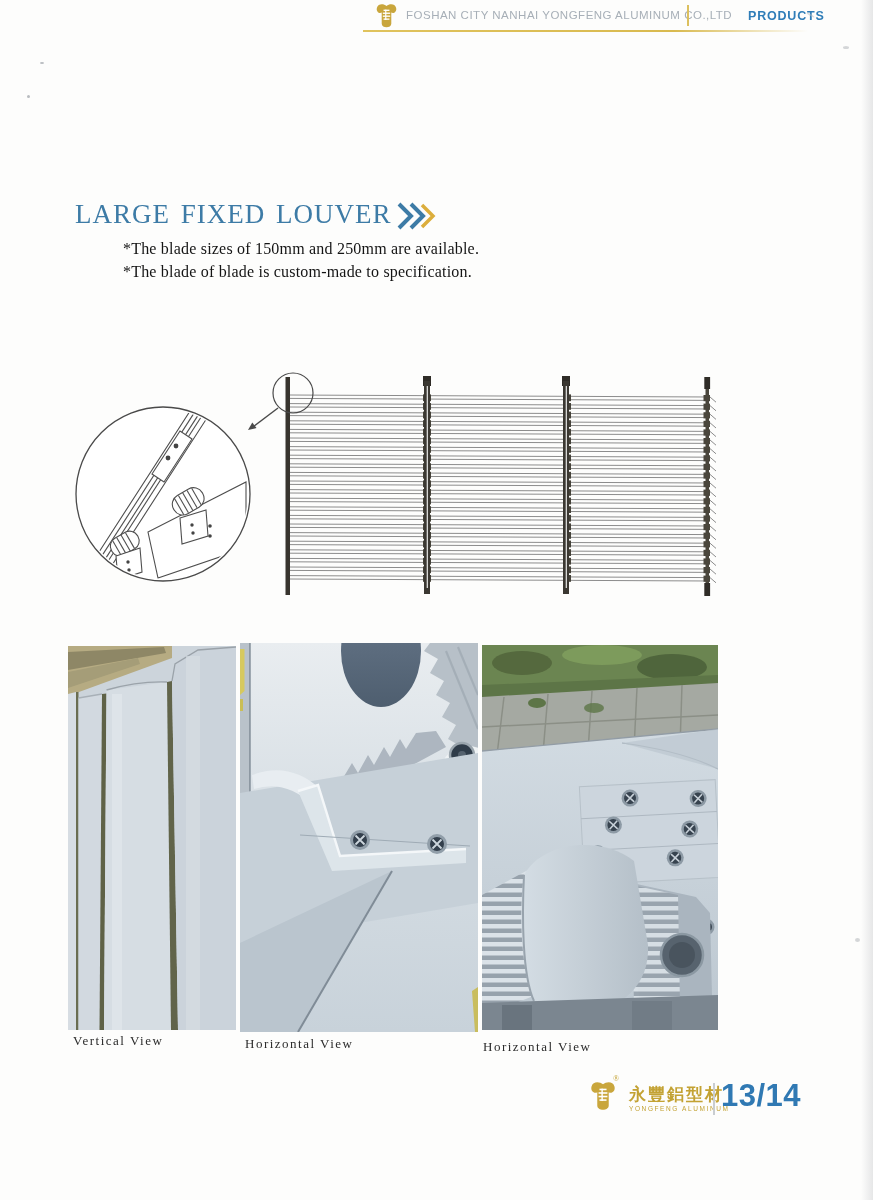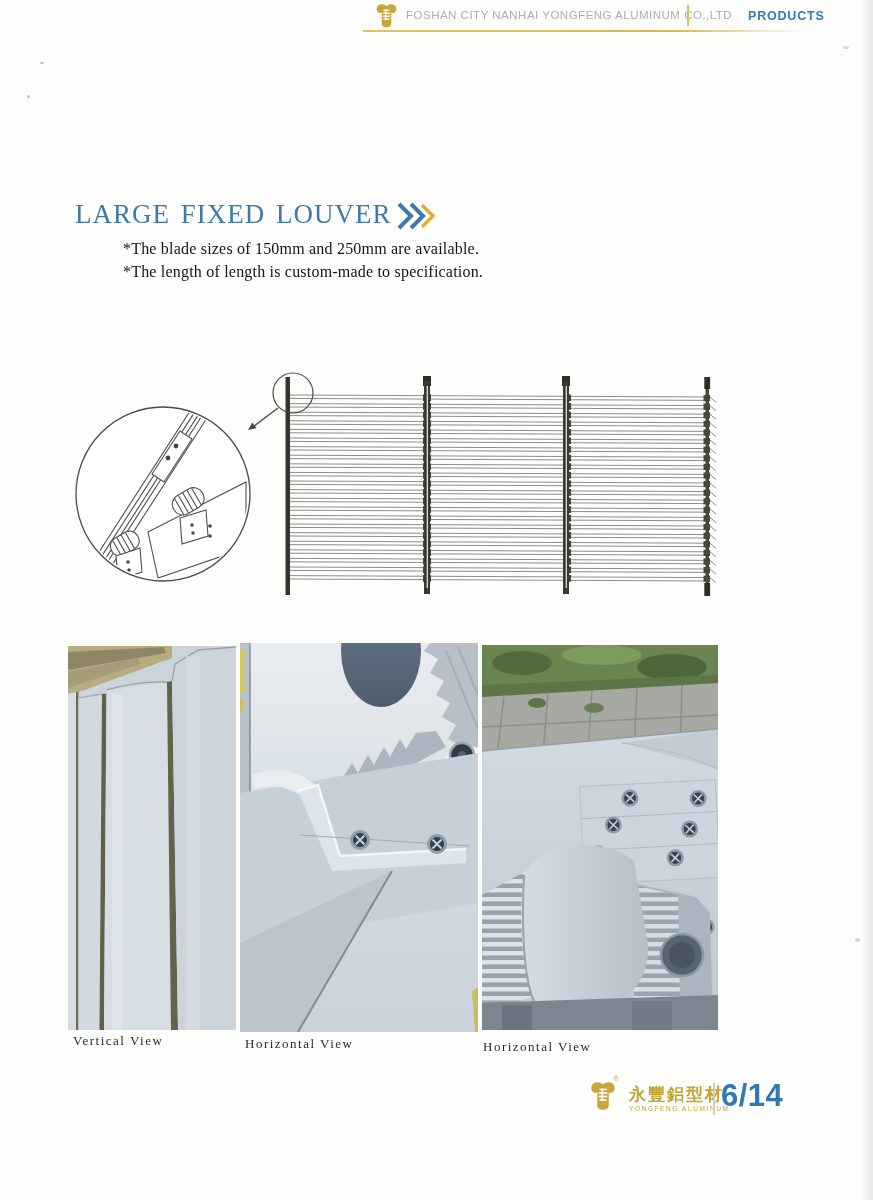--- a/index.html
+++ b/index.html
@@ -88,21 +88,21 @@
   <div class="title-row">
     <span class="title">LARGE FIXED LOUVER</span>
     <svg class="title-chevrons" width="44" height="30" viewBox="0 0 44 30">
       <polyline points="3,3 15,15 3,27" fill="none" stroke="#3d7ba6" stroke-width="4"></polyline>
       <polyline points="15,3 27,15 15,27" fill="none" stroke="#3d7ba6" stroke-width="4"></polyline>
       <polyline points="26,4 37,15 26,26" fill="none" stroke="#dcae3c" stroke-width="3.5"></polyline>
     </svg>
   </div>
   <div class="bullets">
     <p>*The blade sizes of 150mm and 250mm are available.</p>
-    <p>*The length of length is custom-made to specification.</p>
+    <p>*The blade of blade is custom-made to specification.</p>
   </div>
 
   <svg class="tech-drawing" width="680" height="240" viewBox="0 0 680 240">
     <defs>
       <g id="slat" stroke="#8c8c8c" stroke-width="1" fill="none">
         <line x1="0" y1="0" x2="421" y2="2"></line>
         <line x1="0" y1="3.4" x2="421" y2="5.4"></line>
         <line x1="421" y1="2" x2="427" y2="7.2"></line>
         <rect x="134" y="-0.6" width="8" height="6.8" fill="#454239" stroke="none"></rect>
         <rect x="274" y="-0.6" width="8" height="6.8" fill="#454239" stroke="none"></rect>
@@ -372,21 +372,21 @@
       <rect x="13" y="21" width="8" height="1.8"></rect>
       <rect x="15.2" y="9" width="1.6" height="14"></rect>
     </g>
   </svg>
   <div class="ftr-reg">®</div>
   <div class="ftr-brand">
     <div class="ftr-brand-cn">永豐鋁型材</div>
     <div class="ftr-brand-en">YONGFENG ALUMINUM</div>
   </div>
   <div class="ftr-divider"></div>
-  <div class="ftr-page">6/14</div>
+  <div class="ftr-page">13/14</div>
 
   <div class="edge-right"></div>
   <div class="speck" style="left:40px;top:62px;width:4px;height:2px;"></div>
   <div class="speck" style="left:27px;top:95px;width:3px;height:3px;"></div>
   <div class="speck" style="left:843px;top:46px;width:6px;height:3px;opacity:.6;"></div>
   <div class="speck" style="left:855px;top:938px;width:5px;height:4px;opacity:.6;"></div>
   <div class="speck" style="left:806px;top:14px;width:9px;height:2px;opacity:.5;transform:rotate(30deg);"></div>
 
 </div>
 

